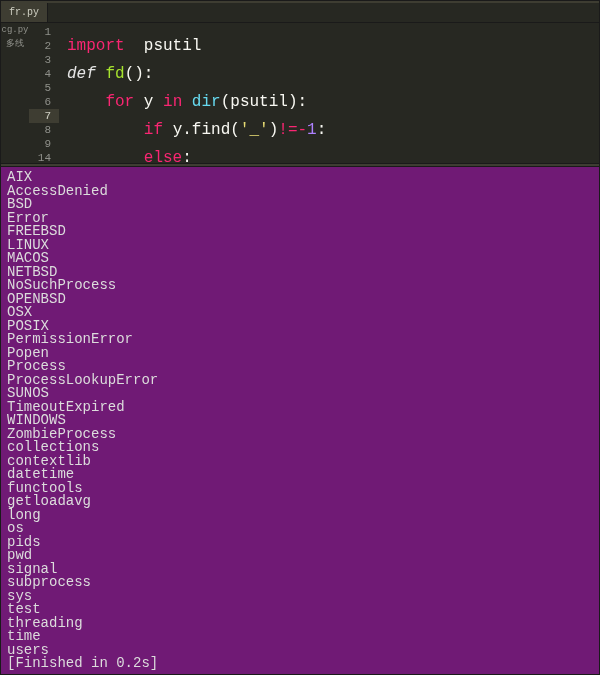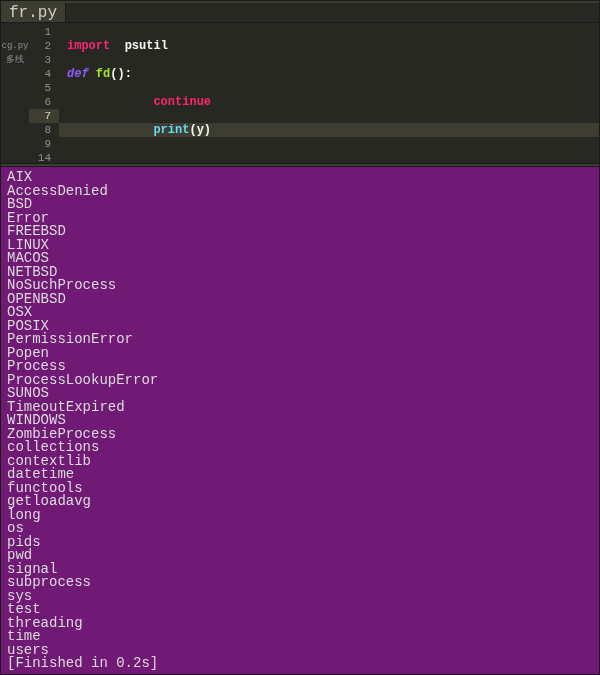--- a/index.html
+++ b/index.html
@@ -20,40 +20,39 @@
     display: flex;
     background: #272822;
     height: 20px;
     border-bottom: 1px solid #1a1a1a;
     align-items: stretch;
   }
   .tab {
     display: flex;
     align-items: center;
     padding: 0 8px;
-    font-size: 16px;
+    font-size: 10px;
     color: #8f908a;
     background: #272822;
     border-right: 1px solid #1a1a1a;
   }
   .tab.active {
     background: #3e3d32;
     color: #cfcfc2;
   }
   .editor {
     display: flex;
     background: #272822;
     height: 140px;
   }
   .sidebar-labels {
     width: 28px;
     background: #272822;
     color: #8f908a;
     font-size: 9px;
-    padding-top: 16px;
     text-align: center;
     line-height: 14px;
   }
   .gutter {
     width: 30px;
     background: #272822;
     color: #8f908a;
     text-align: right;
     padding: 2px 8px 2px 0;
     line-height: 14px;
@@ -64,35 +63,34 @@
     background: #3e3d32;
     color: #cfcfc2;
     display: block;
     margin-right: -8px;
     padding-right: 8px;
   }
   .code {
     flex: 1;
     padding: 2px 0 2px 8px;
     line-height: 14px;
-    font-size: 12px;
+    font-size: 16px;
     color: #f8f8f2;
     white-space: pre;
     position: relative;
-    font-weight: bold;
   }
   .code .line { display: block; height: 14px; }
   .code .line.active {
     background: #3e3d32;
     margin-left: -8px;
     padding-left: 8px;
     width: calc(100% + 8px);
   }
   .kw-pink { color: #f92672; }
-  .kw-blue { color: #8b5cf6; font-style: italic; }
+  .kw-blue { color: #e5e5e5; font-style: italic; }
   .fn-green { color: #a6e22e; }
   .str { color: #e6db74; }
   .num { color: #ae81ff; }
   .builtin { color: #66d9ef; }
   .paren { color: #f8f8f2; }
   .op { color: #f92672; }
   .ident { color: #f8f8f2; }
 
   .divider {
     height: 4px;
@@ -133,22 +131,23 @@
     <span class="ln">5</span><br>
     <span class="ln">6</span><br>
     <span class="ln active">7</span>
     <span class="ln">8</span><br>
     <span class="ln">9</span><br>
     <span class="ln">14</span>
   </div>
   <div class="code">
 <span class="line"><span class="kw-pink">import</span><span>  </span><span class="ident">psutil</span></span>
 <span class="line"><span class="kw-blue">def</span> <span class="fn-green">fd</span><span class="paren">(</span><span class="paren">)</span><span class="paren">:</span></span>
-<span class="line"><span>            </span><span class="kw-pink">continue</span></span>
-<span class="line active"><span>            </span><span class="builtin">print</span><span class="paren">(</span><span class="ident">y</span><span class="paren">)</span></span>
+<span class="line"><span>    </span><span class="kw-pink">for</span> <span class="ident">y</span> <span class="kw-pink">in</span> <span class="builtin">dir</span><span class="paren">(</span><span class="ident">psutil</span><span class="paren">)</span><span class="paren">:</span></span>
+<span class="line"><span>        </span><span class="kw-pink">if</span> <span class="ident">y</span><span class="paren">.</span><span class="ident">find</span><span class="paren">(</span><span class="str">'_'</span><span class="paren">)</span><span class="op">!=-</span><span class="num">1</span><span class="paren">:</span></span>
+<span class="line"><span>        </span><span class="kw-pink">else</span><span class="paren">:</span></span>
 <span class="line"><span></span></span>
 <span class="line"><span></span></span>
   </div>
 </div>
 
 <div class="divider"></div>
 
 <div class="output"><span id="output-content">AIX
 AccessDenied
 BSD

